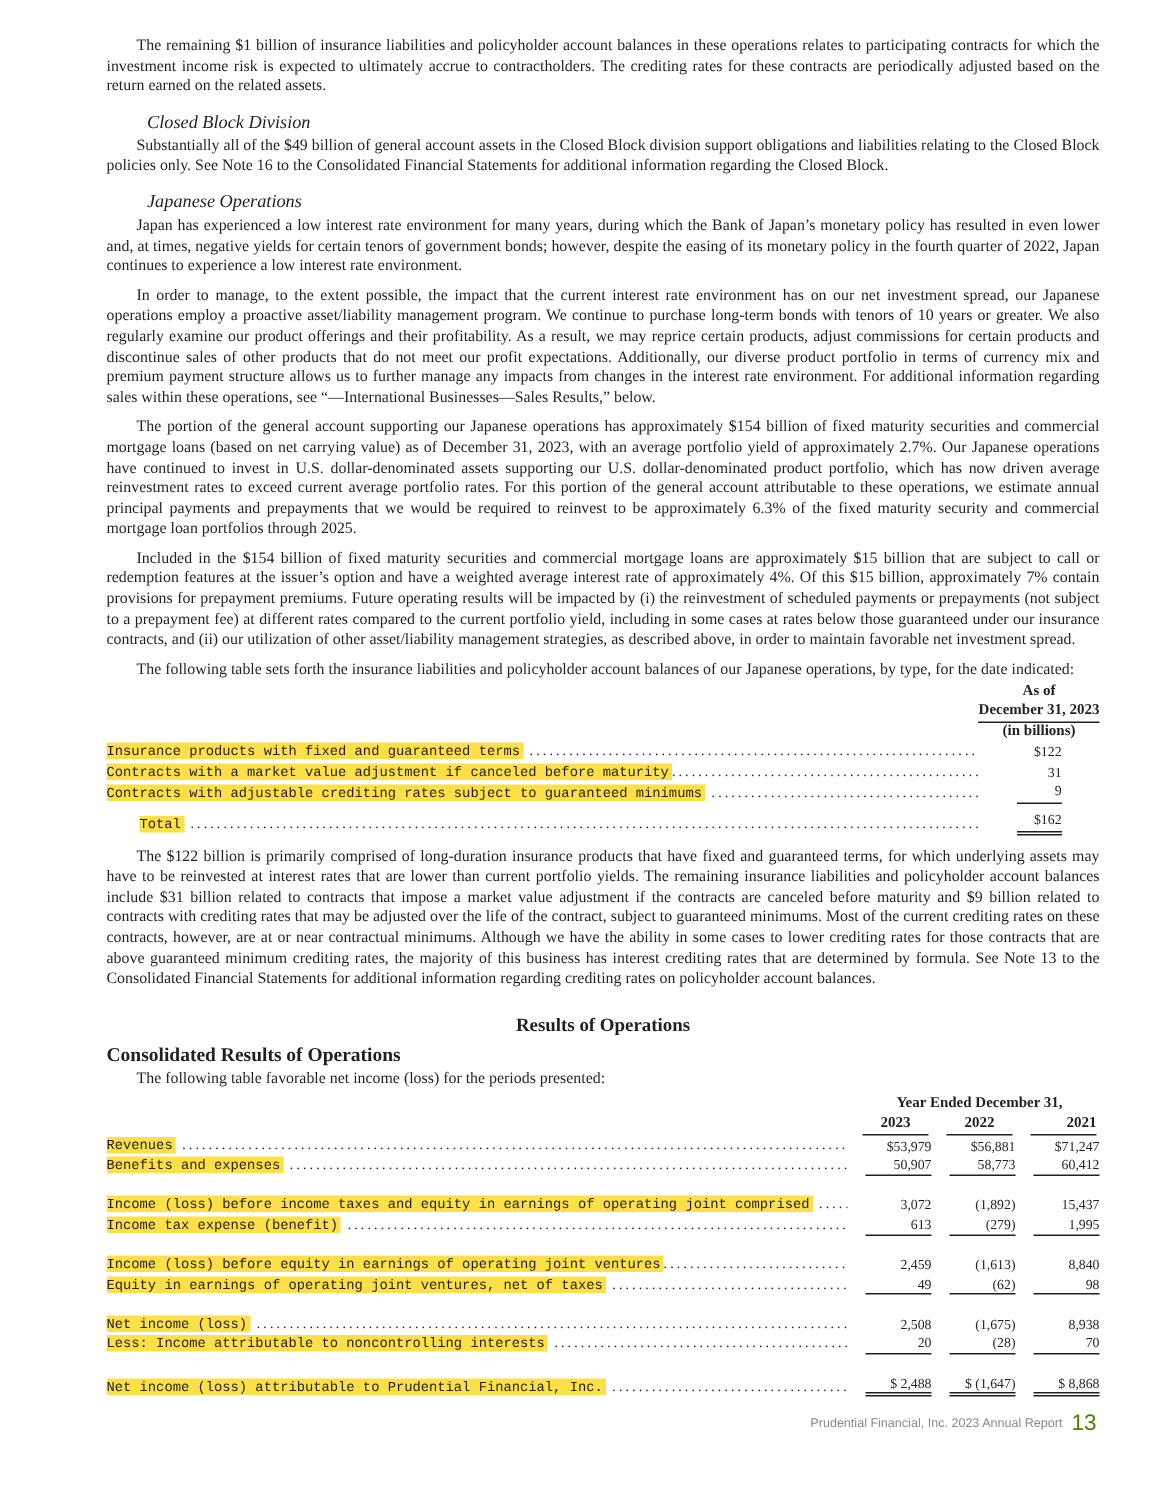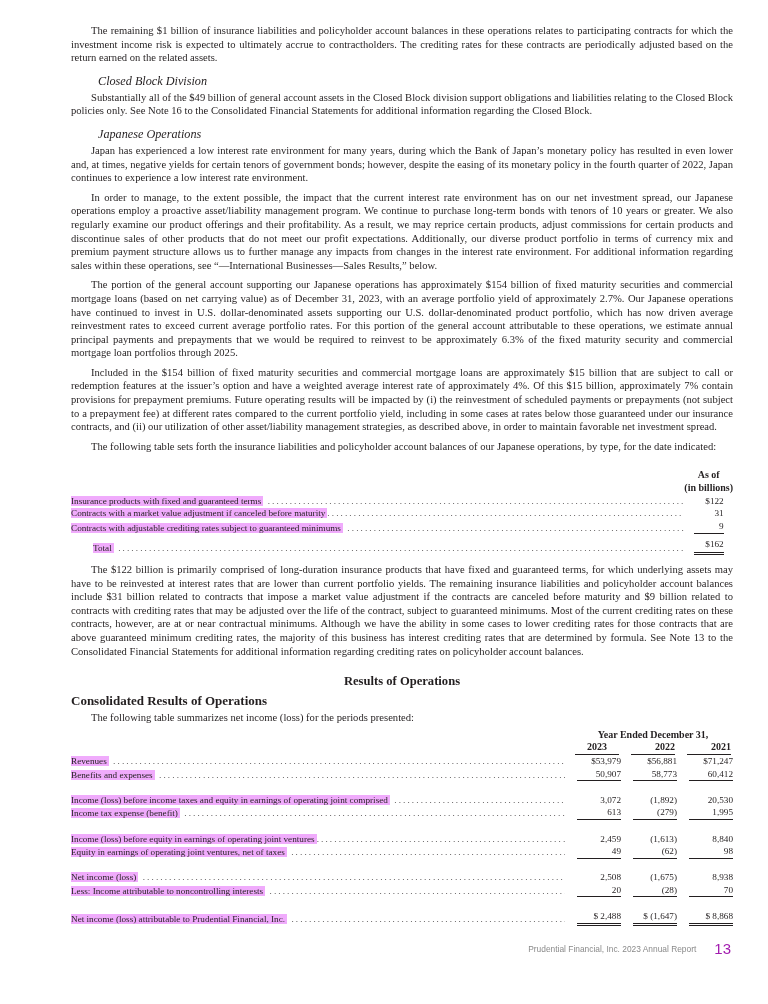--- a/index.html
+++ b/index.html
@@ -6,59 +6,63 @@
   body { width: 768px; height: 1004px; position: relative; overflow: hidden;
          font-family: "Liberation Serif", "DejaVu Serif", serif; color: #231f20; }
   .page { position: absolute; left: 71px; top: 24px; width: 662px; }
   p { margin: 0 0 6px 0; font-size: 10.6px; line-height: 13.6px; text-align: justify; text-indent: 20px; }
   .subhead { font-style: italic; font-size: 12.2px; margin: 9px 0 3px 27px; line-height: 14px; }
   .center-head { text-align: center; font-weight: bold; font-size: 12.6px; margin: 16px 0 4px 0; }
   .bold-head { font-weight: bold; font-size: 13px; margin: 0 0 2px 0; }
   table.fin { width: 100%; border-collapse: collapse; font-size: 9.2px; }
   table.fin td { padding: 0; height: 12.6px; line-height: 12.6px; vertical-align: bottom; white-space: nowrap; }
   td.label { overflow: hidden; max-width: 0; width: 100%; }
-  td.label span.lbl { background: #f0abfc; padding-right: 2px; }
+  td.label span.lbl { background: #fde047; padding-right: 2px; font-family: Liberation Mono, monospace; }
   td.label .dots { letter-spacing: 2.1px; color: #231f20; }
   td.num { text-align: right; padding-left: 12px !important; }
   .hdr { font-weight: bold; text-align: center; font-size: 10px; }
   .uline { border-bottom: 1.5px solid #231f20; }
   .sline { border-bottom: 1px solid #231f20; }
   .dline { border-bottom: 3px double #231f20; }
   .indent { padding-left: 22px !important; }
   .gap td { height: 5px; }
   .numcell { display: inline-block; text-align: right; }
   .footer { position: absolute; right: 37px; top: 940px; font-family: "Liberation Sans", "DejaVu Sans", sans-serif;
             font-size: 8.4px; color: #8a8a8a; }
-  .footer .pg { font-size: 15px; color: #a21caf; margin-left: 18px; vertical-align: -2px; }
+  .footer .pg { font-size: 15px; color: #4d7c0f; margin-left: 6px; vertical-align: -2px; }
 </style>
 </head>
 <body>
 
 <div class="page">
   <p>The remaining $1 billion of insurance liabilities and policyholder account balances in these operations relates to participating contracts for which the investment income risk is expected to ultimately accrue to contractholders. The crediting rates for these contracts are periodically adjusted based on the return earned on the related assets.</p>
 
   <div class="subhead">Closed Block Division</div>
   <p>Substantially all of the $49 billion of general account assets in the Closed Block division support obligations and liabilities relating to the Closed Block policies only. See Note 16 to the Consolidated Financial Statements for additional information regarding the Closed Block.</p>
 
   <div class="subhead">Japanese Operations</div>
   <p>Japan has experienced a low interest rate environment for many years, during which the Bank of Japan’s monetary policy has resulted in even lower and, at times, negative yields for certain tenors of government bonds; however, despite the easing of its monetary policy in the fourth quarter of 2022, Japan continues to experience a low interest rate environment.</p>
   <p>In order to manage, to the extent possible, the impact that the current interest rate environment has on our net investment spread, our Japanese operations employ a proactive asset/liability management program. We continue to purchase long-term bonds with tenors of 10 years or greater. We also regularly examine our product offerings and their profitability. As a result, we may reprice certain products, adjust commissions for certain products and discontinue sales of other products that do not meet our profit expectations. Additionally, our diverse product portfolio in terms of currency mix and premium payment structure allows us to further manage any impacts from changes in the interest rate environment. For additional information regarding sales within these operations, see “—International Businesses—Sales Results,” below.</p>
   <p>The portion of the general account supporting our Japanese operations has approximately $154 billion of fixed maturity securities and commercial mortgage loans (based on net carrying value) as of December 31, 2023, with an average portfolio yield of approximately 2.7%. Our Japanese operations have continued to invest in U.S. dollar-denominated assets supporting our U.S. dollar-denominated product portfolio, which has now driven average reinvestment rates to exceed current average portfolio rates. For this portion of the general account attributable to these operations, we estimate annual principal payments and prepayments that we would be required to reinvest to be approximately 6.3% of the fixed maturity security and commercial mortgage loan portfolios through 2025.</p>
   <p>Included in the $154 billion of fixed maturity securities and commercial mortgage loans are approximately $15 billion that are subject to call or redemption features at the issuer’s option and have a weighted average interest rate of approximately 4%. Of this $15 billion, approximately 7% contain provisions for prepayment premiums. Future operating results will be impacted by (i) the reinvestment of scheduled payments or prepayments (not subject to a prepayment fee) at different rates compared to the current portfolio yield, including in some cases at rates below those guaranteed under our insurance contracts, and (ii) our utilization of other asset/liability management strategies, as described above, in order to maintain favorable net investment spread.</p>
-  <p style="margin-bottom:16px;">The following table sets forth the insurance liabilities and policyholder account balances of our Japanese operations, by type, for the date indicated:</p>
+  <p style="margin-bottom:2px;">The following table sets forth the insurance liabilities and policyholder account balances of our Japanese operations, by type, for the date indicated:</p>
 
   <table class="fin">
     <colgroup>
         <col>
         <col style="width:92px">
       </colgroup>
     <tbody>
         <tr>
       <td></td>
       <td class="hdr">As of</td>
+    </tr>
+    <tr>
+      <td></td>
+      <td class="hdr uline">December 31, 2023</td>
     </tr>
     <tr>
       <td></td>
       <td class="hdr">(in billions)</td>
     </tr>
     <tr>
       <td class="label"><span class="lbl">Insurance products with fixed and guaranteed terms</span><span class="dots"> ................................................................................................................................</span></td>
       <td style="text-align:center"><span class="numcell" style="width:30px">$122</span></td>
     </tr>
     <tr>
@@ -73,38 +77,38 @@
       <td class="label indent" style="padding-top:4px"><span class="lbl">Total</span><span class="dots"> ................................................................................................................................................</span></td>
       <td style="text-align:center;padding-top:4px"><span class="numcell dline" style="width:30px;padding-bottom:1px">$162</span></td>
     </tr>
   </tbody>
     </table>
 
   <p style="margin-top:8px;">The $122 billion is primarily comprised of long-duration insurance products that have fixed and guaranteed terms, for which underlying assets may have to be reinvested at interest rates that are lower than current portfolio yields. The remaining insurance liabilities and policyholder account balances include $31 billion related to contracts that impose a market value adjustment if the contracts are canceled before maturity and $9 billion related to contracts with crediting rates that may be adjusted over the life of the contract, subject to guaranteed minimums. Most of the current crediting rates on these contracts, however, are at or near contractual minimums. Although we have the ability in some cases to lower crediting rates for those contracts that are above guaranteed minimum crediting rates, the majority of this business has interest crediting rates that are determined by formula. See Note 13 to the Consolidated Financial Statements for additional information regarding crediting rates on policyholder account balances.</p>
 
   <div class="center-head">Results of Operations</div>
   <div class="bold-head">Consolidated Results of Operations</div>
-  <p style="margin-bottom:4px;">The following table summarizes net income (loss) for the periods presented:</p>
+  <p style="margin-bottom:4px;">The following table favorable net income (loss) for the periods presented:</p>
 
   <table class="fin">
     <colgroup>
         <col>
         <col style="width:54px">
         <col style="width:54px">
         <col style="width:54px">
       </colgroup>
     <tbody>
         <tr>
       <td></td>
       <td colspan="3" class="hdr" style="padding-left:8px">Year Ended December 31,</td>
     </tr>
     <tr>
       <td></td>
       <td class="hdr" style="padding-left:8px"><span class="numcell uline" style="width:44px;text-align:center">2023</span></td>
-      <td class="hdr" style="padding-left:8px"><span class="numcell uline" style="width:44px;text-align:right">2022</span></td>
+      <td class="hdr" style="padding-left:8px"><span class="numcell uline" style="width:44px;text-align:center">2022</span></td>
       <td class="hdr" style="padding-left:8px"><span class="numcell uline" style="width:44px;text-align:right">2021</span></td>
     </tr>
 
     <tr>
       <td class="label"><span class="lbl">Revenues</span><span class="dots"> ............................................................................................................................................................</span></td>
       <td class="num"><span class="numcell" style="width:44px">$53,979</span></td>
       <td class="num"><span class="numcell" style="width:44px">$56,881</span></td>
       <td class="num"><span class="numcell" style="width:44px">$71,247</span></td>
     </tr>
     <tr>
@@ -113,21 +117,21 @@
       <td class="num"><span class="numcell sline" style="width:44px">58,773</span></td>
       <td class="num"><span class="numcell sline" style="width:44px">60,412</span></td>
     </tr>
     <tr class="gap">
           <td colspan="4"></td>
         </tr>
     <tr>
       <td class="label"><span class="lbl">Income (loss) before income taxes and equity in earnings of operating joint comprised</span><span class="dots"> ............................................................................................................................................................</span></td>
       <td class="num"><span class="numcell" style="width:44px">3,072</span></td>
       <td class="num"><span class="numcell" style="width:44px">(1,892)</span></td>
-      <td class="num"><span class="numcell" style="width:44px">20,530</span></td>
+      <td class="num"><span class="numcell" style="width:44px">15,437</span></td>
     </tr>
     <tr>
       <td class="label"><span class="lbl">Income tax expense (benefit)</span><span class="dots"> ............................................................................................................................................................</span></td>
       <td class="num"><span class="numcell sline" style="width:44px">613</span></td>
       <td class="num"><span class="numcell sline" style="width:44px">(279)</span></td>
       <td class="num"><span class="numcell sline" style="width:44px">1,995</span></td>
     </tr>
     <tr class="gap">
           <td colspan="4"></td>
         </tr>

